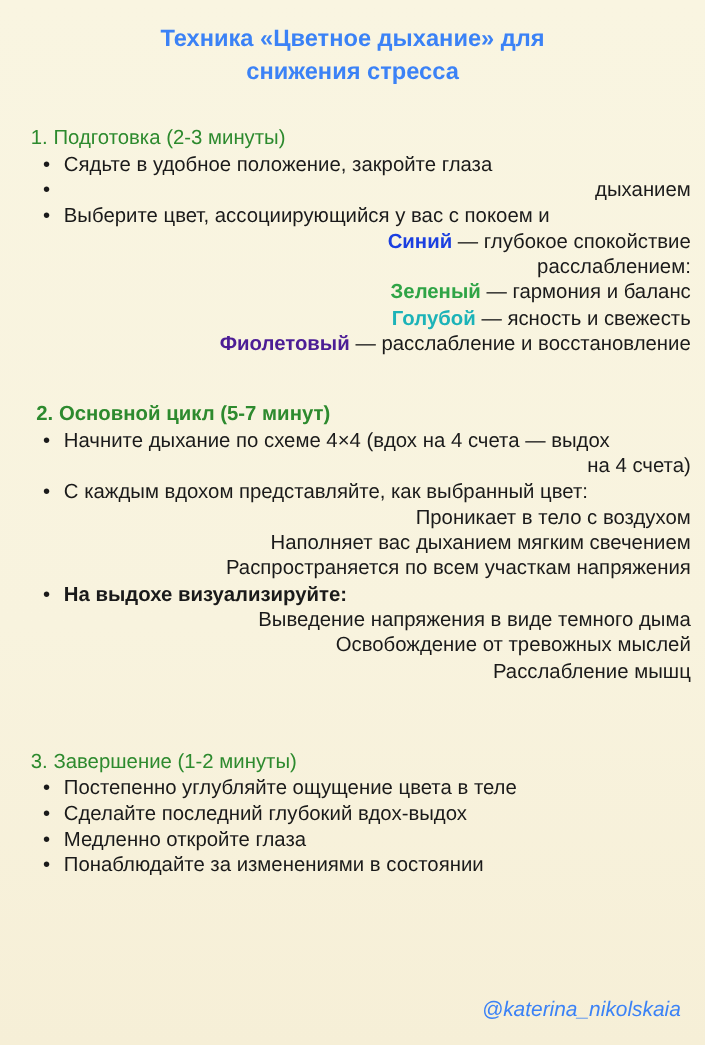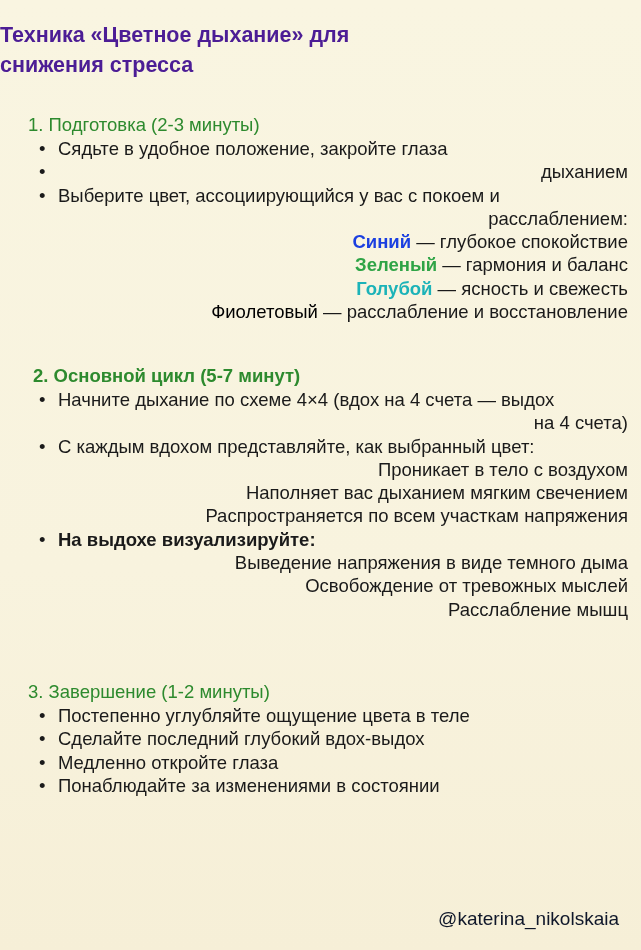--- a/index.html
+++ b/index.html
@@ -5,38 +5,38 @@
   html, body { margin: 0; padding: 0; }
   body {
     width: 641px; height: 950px; overflow: hidden;
     background: linear-gradient(180deg, #f9f5e1 0%, #f8f3de 60%, #f6efd7 100%);
     font-family: "Liberation Sans", "DejaVu Sans", sans-serif;
     color: #1a1a1a;
     position: relative;
   }
   .title {
     position: absolute; top: 20px; left: 0; width: 641px;
-    text-align: left; color: #4c1d95; font-weight: bold;
+    text-align: center; color: #3b82f6; font-weight: bold;
     font-size: 21.5px; line-height: 30px;
   }
   .section { position: absolute; left: 28px; width: 600px; }
   .heading { color: #2d8a2e; font-size: 18.5px; line-height: 24px; font-weight: normal; margin-left: 0; }
   .heading.bold { font-weight: bold; }
   ul { list-style: none; margin: 0; padding: 0; }
   .item { position: relative; padding-left: 30px; font-size: 18.5px; line-height: 23.3px; }
   .item .bullet { position: absolute; left: 11px; top: 0; }
   .sub { padding-left: 30px; font-size: 18.5px; line-height: 23.3px; text-align: right; }
   .bold { font-weight: bold; }
   .c-blue { color: #1b3fe0; font-weight: bold; }
   .c-green { color: #2fa446; font-weight: bold; }
   .c-cyan { color: #1cb3b8; font-weight: bold; margin-left: 40px; }
-  .c-purple { color: #000000; font-weight: normal; margin-left: 16px; }
+  .c-purple { color: #4c1d95; font-weight: bold; margin-left: 16px; }
   .signature {
     position: absolute; right: 22px; top: 908px;
-    color: #0f172a; font-size: 19px;
+    font-style: italic; color: #3b82f6; font-size: 19px;
   }
 </style>
 </head>
 <body>
 
 <div class="title">
   <div>Техника «Цветное дыхание» для</div>
   <div>снижения стресса</div>
 </div>
 
@@ -48,22 +48,22 @@
       <span>Сядьте в удобное положение, закройте глаза</span>
     </li>
     <li class="item">
       <span class="bullet">•</span>
     </li>
     <li class="sub">дыханием</li>
     <li class="item">
       <span class="bullet">•</span>
       <span>Выберите цвет, ассоциирующийся у вас с покоем и</span>
     </li>
+    <li class="sub"><span class="c-blue">Синий</span><span> — глубокое спокойствие</span></li>
     <li class="sub">расслаблением:</li>
-    <li class="sub"><span class="c-blue">Синий</span><span> — глубокое спокойствие</span></li>
     <li class="sub"><span class="c-green">Зеленый</span><span> — гармония и баланс</span></li>
     <li class="sub"><span class="c-cyan">Голубой</span><span> — ясность и свежесть</span></li>
     <li class="sub"><span class="c-purple">Фиолетовый</span><span> — расслабление и восстановление</span></li>
   </ul>
 </div>
 
 <div class="section" style="top:364px;">
   <div class="heading bold" style="margin-left:5px;">2. Основной цикл (5-7 минут)</div>
   <ul>
     <li class="item">

